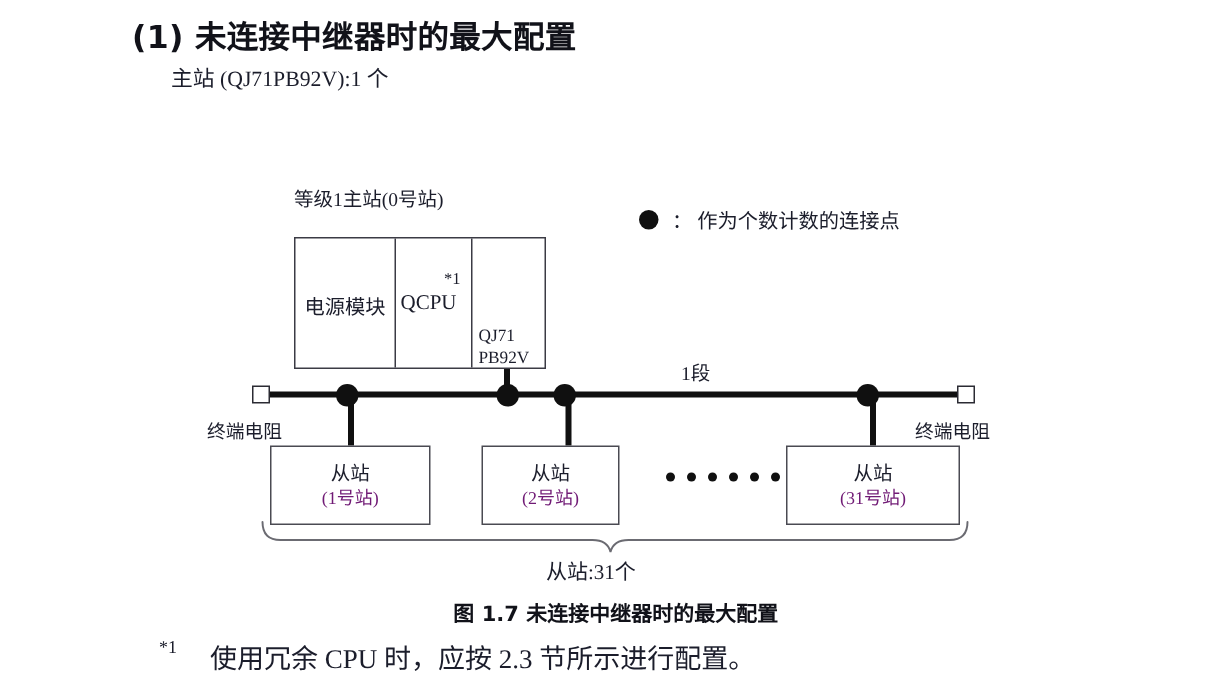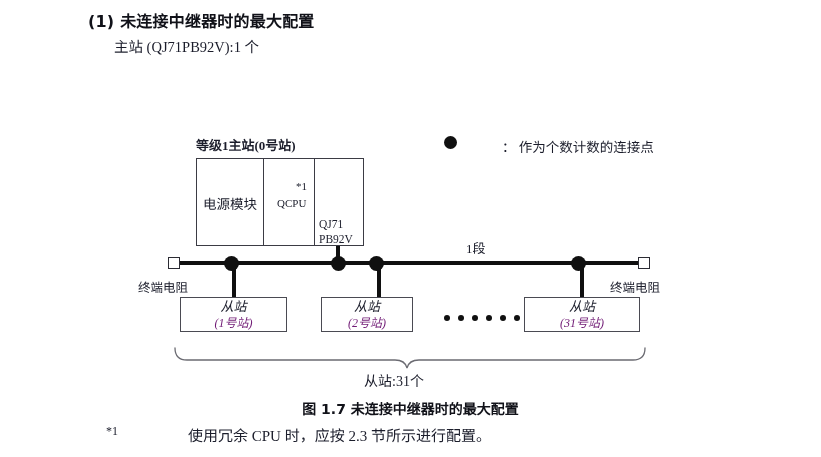--- a/index.html
+++ b/index.html
@@ -18,37 +18,37 @@
     -webkit-font-smoothing: antialiased;
   }
 
   .abs { position: absolute; }
 
   
   #heading-block { left: 88px; top: 8px; width: 640px; }
   #section-heading {
     font-family: "DejaVu Sans", "Liberation Sans", sans-serif;
     font-weight: bold;
-    font-size: 16px;
+    font-size: 21px;
     letter-spacing: .2px;
     color: #111219;
     white-space: nowrap;
   }
   .spec-line {
     font-size: 14.5px;
     color: #1b1d2b;
     margin-left: 26px;
     white-space: nowrap;
     line-height: 25px;
   }
   #spec-master { margin-top: 3px; }
   #spec-slave  { margin-top: 1px; }
 
   
-  #legend { left: 444px; top: 136px; display: flex; white-space: nowrap; gap: 36px; }
+  #legend { left: 426px; top: 136px; display: flex; align-items: center; white-space: nowrap; }
   #legend-dot {
     width: 13px; height: 13px; border-radius: 50%;
     background: #101010; display: inline-block; margin-right: 9px;
   }
   #legend-text { font-size: 13.5px; color: #1b1d2b; }
 
   
   #figure-canvas { left: 0; top: 0; width: 821px; height: 457px; }
 
   
@@ -68,68 +68,68 @@
   .rack-cell { position: absolute; }
   #cell-power {
     left: 0; top: 0; width: 66px; height: 88px;
     display: flex; align-items: center; justify-content: center;
     font-size: 13.5px; color: #1b1d2b;
   }
   #cell-cpu {
     left: 66px; top: 0; width: 51px; height: 88px;
     display: flex; align-items: center; justify-content: flex-start;
   }
-  #cell-cpu-label { font-size: 11px; color: #1b1d2b; padding-left: 4px; margin-left: 10px; }
+  #cell-cpu-label { font-size: 14px; color: #1b1d2b; padding-left: 4px; }
   #cell-cpu-note {
     position: absolute; left: 33px; top: 21px;
     font-size: 11px; color: #1b1d2b;
   }
   #cell-pb {
     left: 117px; top: 0; width: 51px; height: 88px;
     display: flex; flex-direction: column; justify-content: flex-end;
     padding-left: 5px; box-sizing: border-box;
   }
   .pb-line { font-size: 11.5px; line-height: 15px; color: #1b1d2b; }
 
   #rack-caption {
-    left: 196px; top: 135px;
-    font-size: 13px; color: #1b1d2b; white-space: nowrap; font-weight: bold;
+    left: 196px; top: 122px;
+    font-size: 13px; color: #1b1d2b; white-space: nowrap;
   }
 
   
   #bus-line {
     left: 174px; top: 261px; width: 470px; height: 4px;
     background: #101010;
   }
   .terminator {
     width: 12px; height: 12px; background: #fff;
     border: 1.6px solid #2b2b33; box-sizing: border-box;
   }
   #terminator-left  { left: 168px; top: 257px; }
   #terminator-right { left: 638px; top: 257px; }
   #terminator-left-label  { left: 138px; top: 277px; font-size: 12.5px; color: #1b1d2b; white-space: nowrap; }
   #terminator-right-label { left: 610px; top: 277px; font-size: 12.5px; color: #1b1d2b; white-space: nowrap; }
 
-  #segment-label { left: 466px; top: 238px; font-size: 13px; color: #1b1d2b; }
+  #segment-label { left: 454px; top: 238px; font-size: 13px; color: #1b1d2b; }
 
   
   .bus-node {
     width: 15px; height: 15px; border-radius: 50%;
     background: #101010; top: 256px;
   }
   .drop-line { width: 4px; background: #101010; }
 
   
   .slave-box {
     border: 1.4px solid #4a4a52;
     box-sizing: border-box;
     background: #fff;
     display: flex; flex-direction: column;
     align-items: center; justify-content: center;
-    top: 297px; height: 35px; font-style: italic;
+    top: 297px; height: 53px;
   }
   .slave-name { font-size: 13px; color: #1b1d2b; line-height: 17px; }
   .slave-num  { font-size: 12px; color: #701a75; line-height: 17px; }
 
   #ellipsis-dots {
     left: 444px; top: 315px;
     display: flex; gap: 8px; align-items: center;
   }
   .ell-dot { width: 6px; height: 6px; border-radius: 50%; background: #101010; }
 
@@ -138,21 +138,21 @@
   #brace-label { left: 364px; top: 370px; font-size: 14px; color: #1b1d2b; white-space: nowrap; }
 
   
   #figure-title {
     left: 0; top: 398px; width: 821px; text-align: center;
     font-family: "DejaVu Sans", "Liberation Sans", sans-serif;
     font-weight: bold; font-size: 14px; color: #111219;
   }
   #footnote { left: 106px; top: 424px; display: flex; white-space: nowrap; }
   #footnote-marker { font-size: 12px; color: #1b1d2b; width: 34px; }
-  #footnote-text   { font-size: 15px; color: #1b1d2b; margin-left: 48px; }
+  #footnote-text   { font-size: 18px; color: #1b1d2b; }
 </style>
 </head>
 <body>
 
 <div class="abs" id="heading-block">
   <div id="section-heading">
     <span>(1)</span>
     <span>未连接中继器时的最大配置</span>
   </div>
   <div class="spec-line" id="spec-master">主站 (QJ71PB92V):1 个</div>

